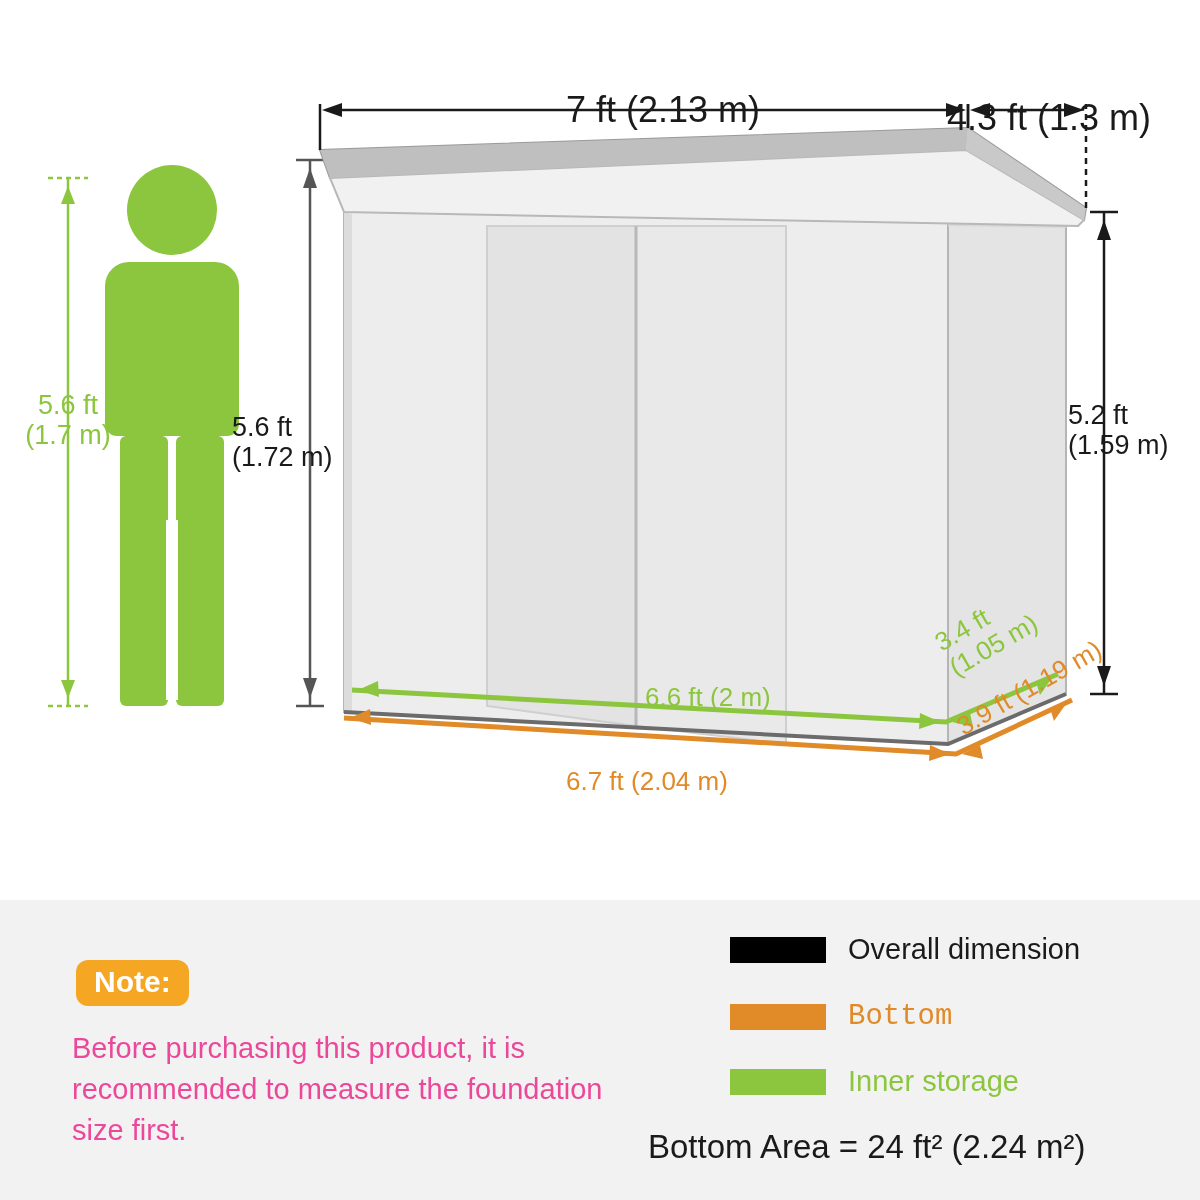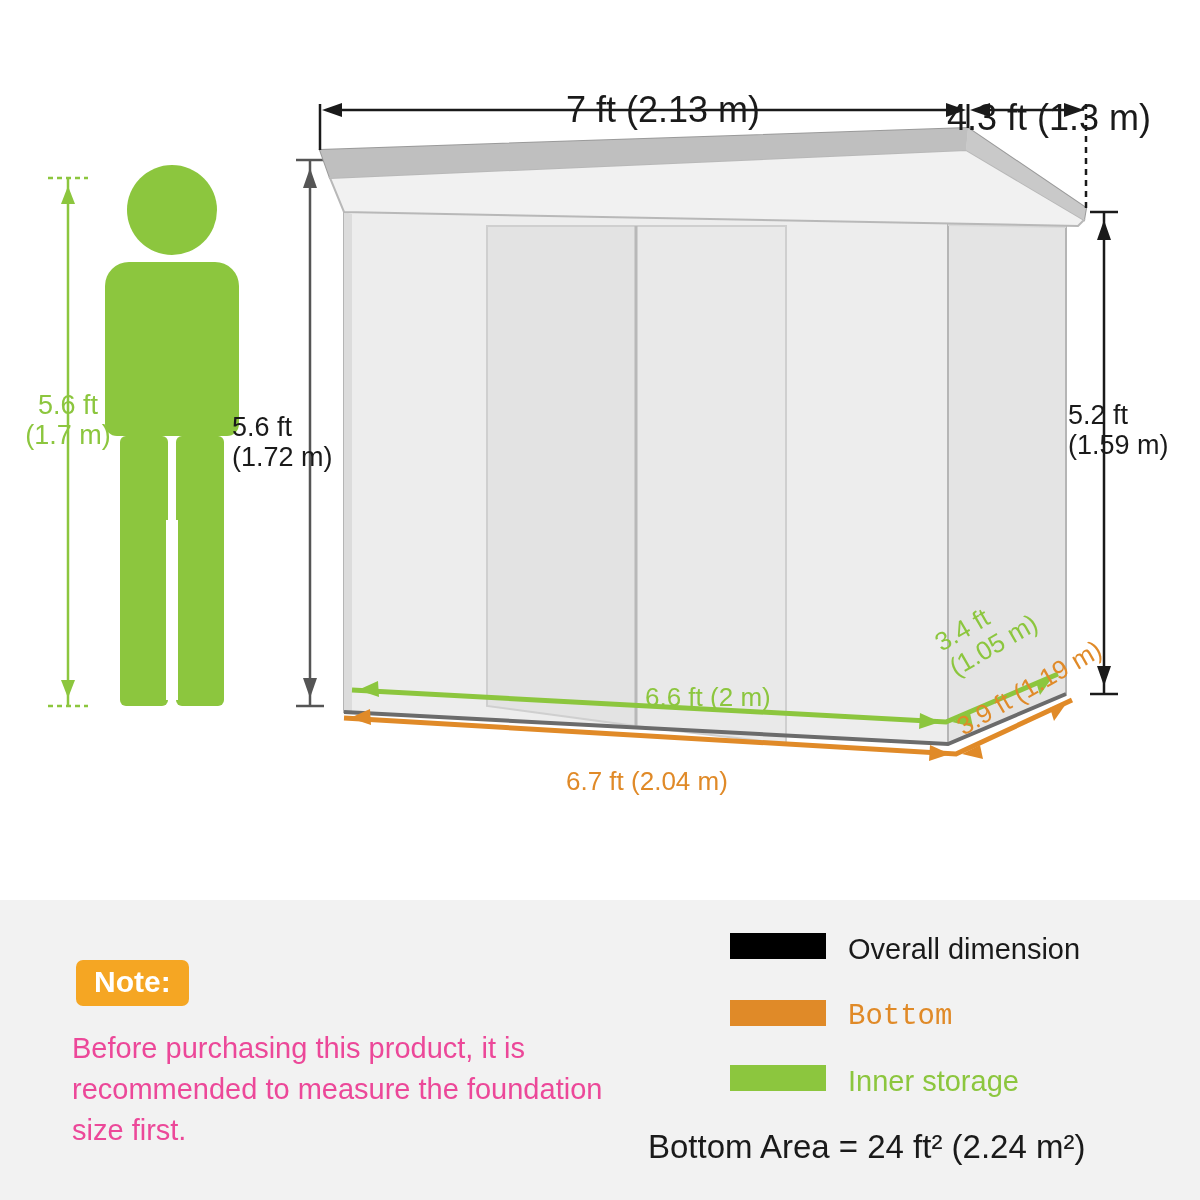--- a/index.html
+++ b/index.html
@@ -55,32 +55,33 @@
   .dim-green { font-size: 26px; }
   .dim-orange { font-size: 26px; }
 
   .note-badge {
     position: absolute;
     background: #f5a623;
     color: #ffffff;
     font-size: 30px;
     font-weight: bold;
     padding: 5px 18px 7px 18px;
-    border-radius: 7px;
+    border-radius: 12px;
   }
   .note-text {
     position: absolute;
     color: #ec4899;
     font-size: 29px;
     line-height: 1.42;
     width: 600px;
   }
   .legend-row {
     position: absolute;
     display: flex;
+    align-items: center;
   }
   .legend-swatch {
     width: 96px;
     height: 26px;
     margin-right: 22px;
     flex: 0 0 auto;
   }
   .legend-label { font-size: 29px; }
   .legend-label.black { color: #1a1a1a; }
   .legend-label.orange { color: #e08a28; }

